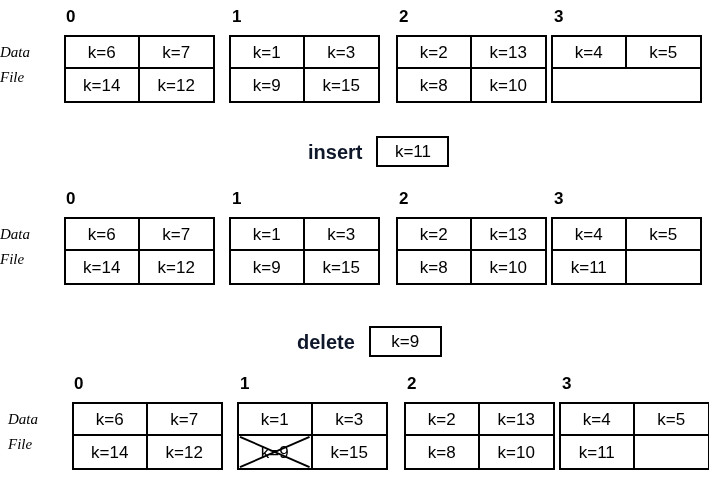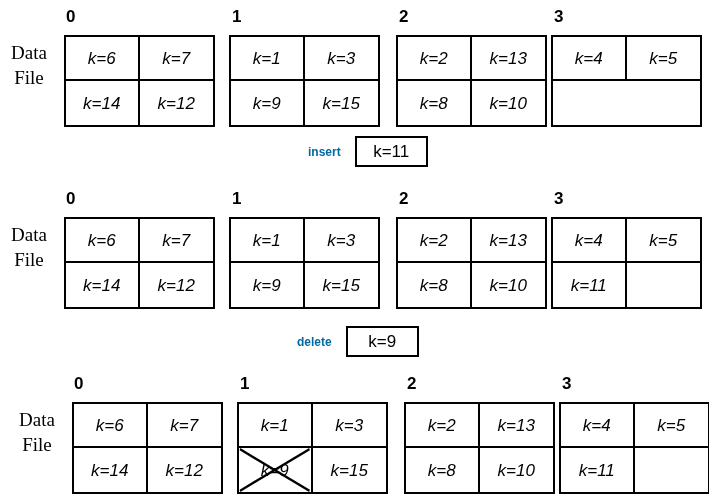--- a/index.html
+++ b/index.html
@@ -28,23 +28,24 @@
   .state {
     position: absolute;
   }
 
   
   .side-caption {
     position: absolute;
     left: 0;
     top: 0;
     width: 58px;
-    text-align: center;
+    text-align: left;
     font-family: "Liberation Serif", serif;
-    font-size: 19px;
+    font-style: italic;
+    font-size: 15px;
     line-height: 25px;
     color: #000000;
     white-space: nowrap;
   }
   .side-caption .cap-line { display: block; }
 
   
   .bucket-label {
     position: absolute;
     top: 0;
@@ -57,23 +58,22 @@
 
   
   .bucket {
     position: absolute;
     border: 2px solid #000000;
     box-sizing: border-box;
     background: #ffffff;
   }
   .bucket-row {
     display: flex;
-    height: 44px;
+    height: 32px;
     box-sizing: border-box;
-    font-style: italic;
   }
   .bucket-row.top {
     border-bottom: 2px solid #000000;
   }
   .cell {
     flex: 1 1 50%;
     box-sizing: border-box;
     display: flex;
     align-items: center;
     justify-content: center;
@@ -104,23 +104,23 @@
 
   
   .operation {
     position: absolute;
     display: flex;
     align-items: center;
   }
   .op-label {
     font-family: "Liberation Sans", sans-serif;
     font-weight: bold;
-    font-size: 12px;
+    font-size: 20px;
     line-height: 18px;
-    color: #0369a1;
+    color: #0f172a;
     margin-right: 14px;
   }
   .op-box {
     border: 2px solid #000000;
     box-sizing: border-box;
     height: 31px;
     min-width: 73px;
     display: flex;
     align-items: center;
     justify-content: center;

